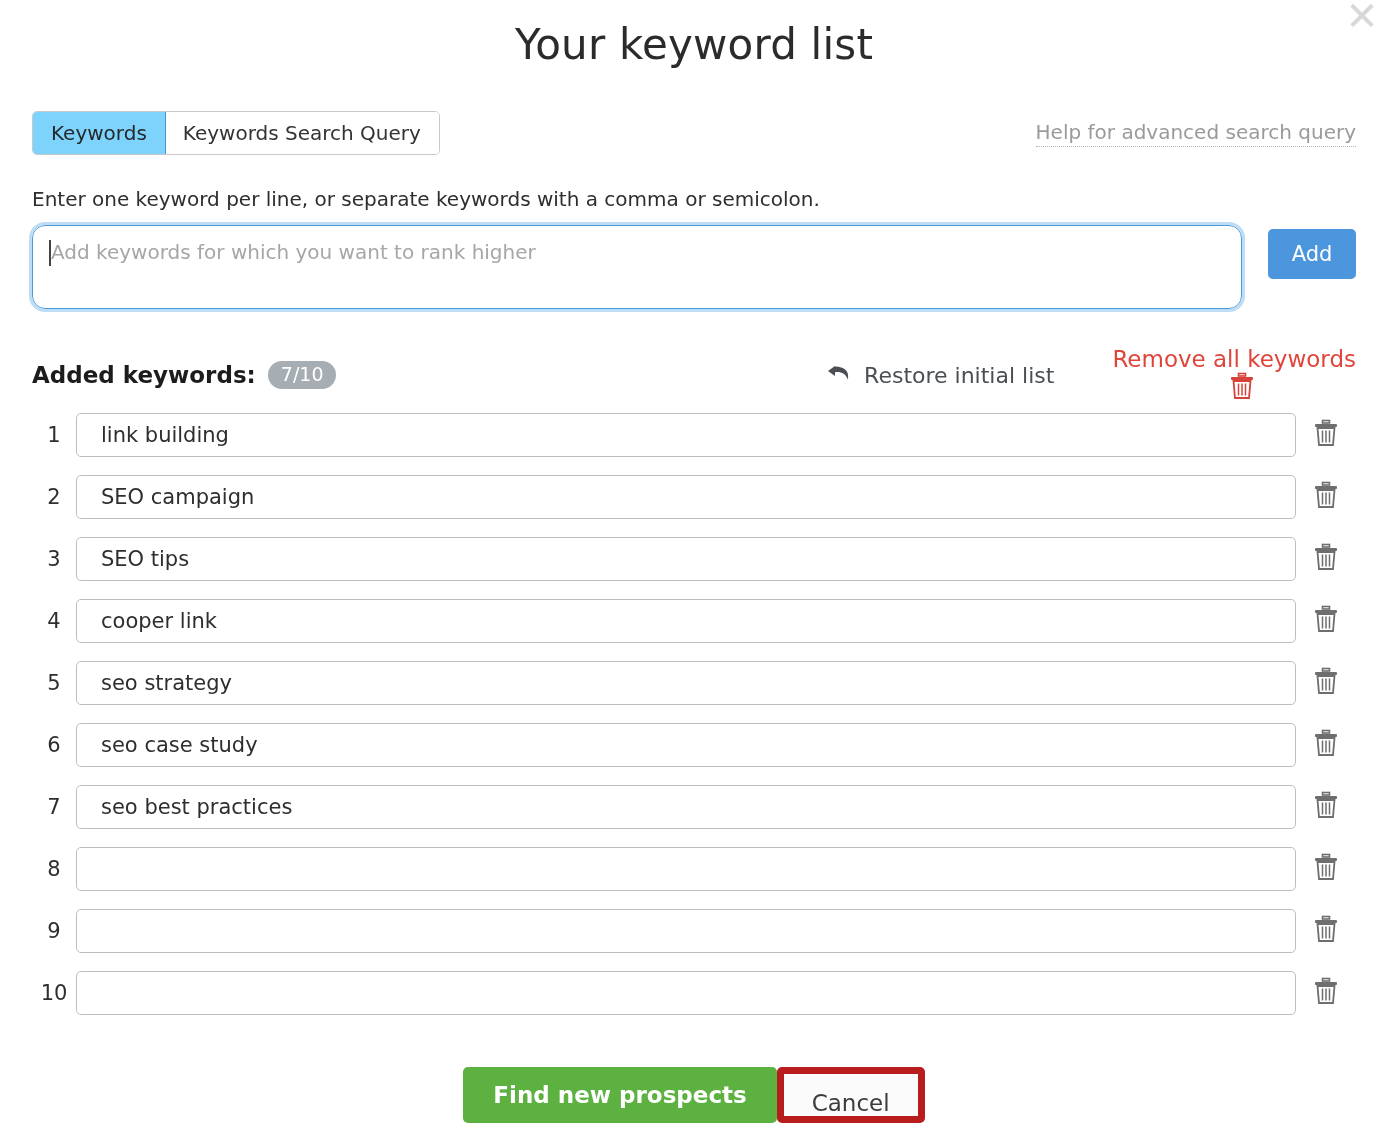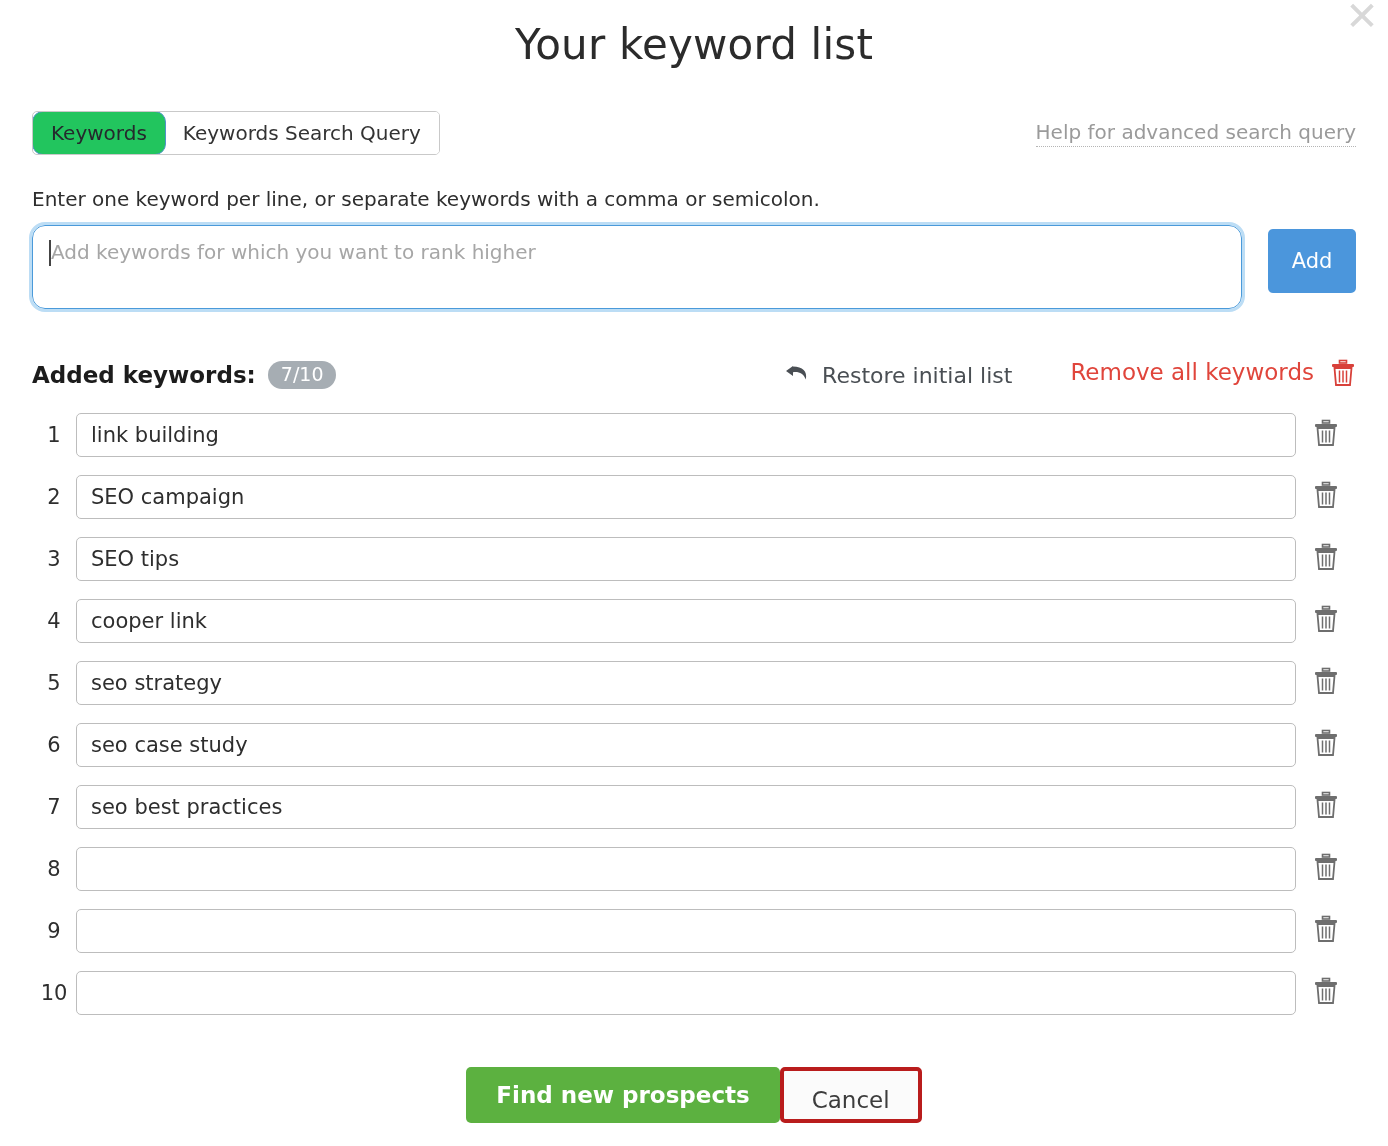--- a/index.html
+++ b/index.html
@@ -71,24 +71,24 @@
     font-size: 20px;
     padding: 0 18px;
     height: 42px;
     line-height: 42px;
     background: #ffffff;
     color: #333333;
     cursor: pointer;
     white-space: nowrap;
   }
   .tab.active {
-    background: #22c55e;
+    background: #7dd3fc;
     color: #25292d;
     border: 1px solid #5193c9;
-    border-radius: 11px;
+    border-radius: 0;
     margin: -1px;
     height: 44px;
     line-height: 42px;
     position: relative;
     z-index: 2;
   }
   .help-link {
     font-size: 20px;
     color: #9a9a9a;
     border-bottom: 1px dotted #b5b5b5;
@@ -136,21 +136,21 @@
     left: 17px;
     top: 15px;
     width: 2px;
     height: 26px;
     background: #444;
   }
   .add-btn {
     margin-left: 26px;
     margin-top: 4px;
     width: 88px;
-    height: 64px;
+    height: 50px;
     background: #4b96dc;
     color: #ffffff;
     border: none;
     border-radius: 5px;
     font-size: 21px;
     font-family: "DejaVu Sans", "Liberation Sans", sans-serif;
     cursor: pointer;
   }
 
   
@@ -179,23 +179,25 @@
     display: flex;
     align-items: center;
     font-size: 22px;
     color: #4a4f54;
     cursor: pointer;
     margin-right: 58px;
   }
   .restore-btn svg { margin-right: 12px; }
   .remove-all {
     display: flex;
+    align-items: center;
     font-size: 23px;
     color: #e0453b;
     cursor: pointer;
+    flex-direction: column;
   }
   .remove-all .trash-red { margin-left: 16px; }
 
   
   .kw-list { margin-top: 16px; }
   .kw-row {
     display: flex;
     align-items: center;
     height: 52px;
     margin-bottom: 10px;
@@ -205,21 +207,21 @@
     text-align: center;
     font-size: 21px;
     color: #2e2e2e;
     flex: 0 0 auto;
   }
   .kw-input {
     flex: 1 1 auto;
     height: 44px;
     border: 1px solid #bdbdbd;
     border-radius: 5px;
-    padding: 0 14px;
+    padding: 0 24px;
     font-size: 21px;
     font-family: "DejaVu Sans", "Liberation Sans", sans-serif;
     color: #2e2e2e;
     background: #fff;
   }
   .kw-trash {
     flex: 0 0 auto;
     width: 60px;
     display: flex;
     justify-content: center;
@@ -241,21 +243,21 @@
     font-size: 23px;
     font-weight: bold;
     font-family: "DejaVu Sans", "Liberation Sans", sans-serif;
     padding: 0 30px;
     height: 56px;
     cursor: pointer;
   }
   .btn-secondary {
     background: #fbfbfb;
     color: #3c3c3c;
-    border: 4px solid #b91c1c;
+    border: 7px solid #b91c1c;
     border-radius: 5px;
     font-size: 23px;
     font-family: "DejaVu Sans", "Liberation Sans", sans-serif;
     padding: 16px 28px;
     height: 56px;
     cursor: pointer;
   }
 </style>
 </head>
 <body>

